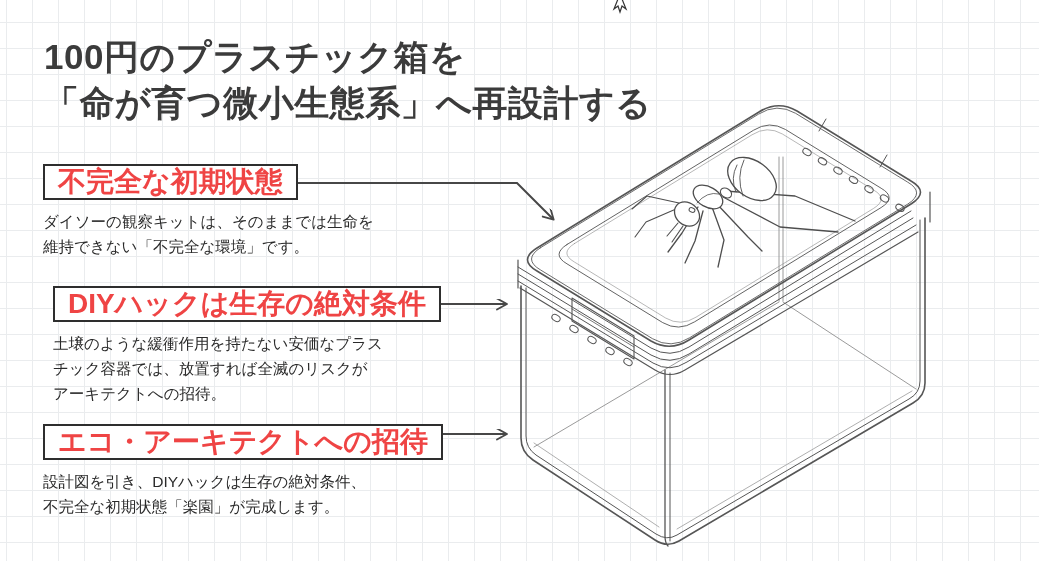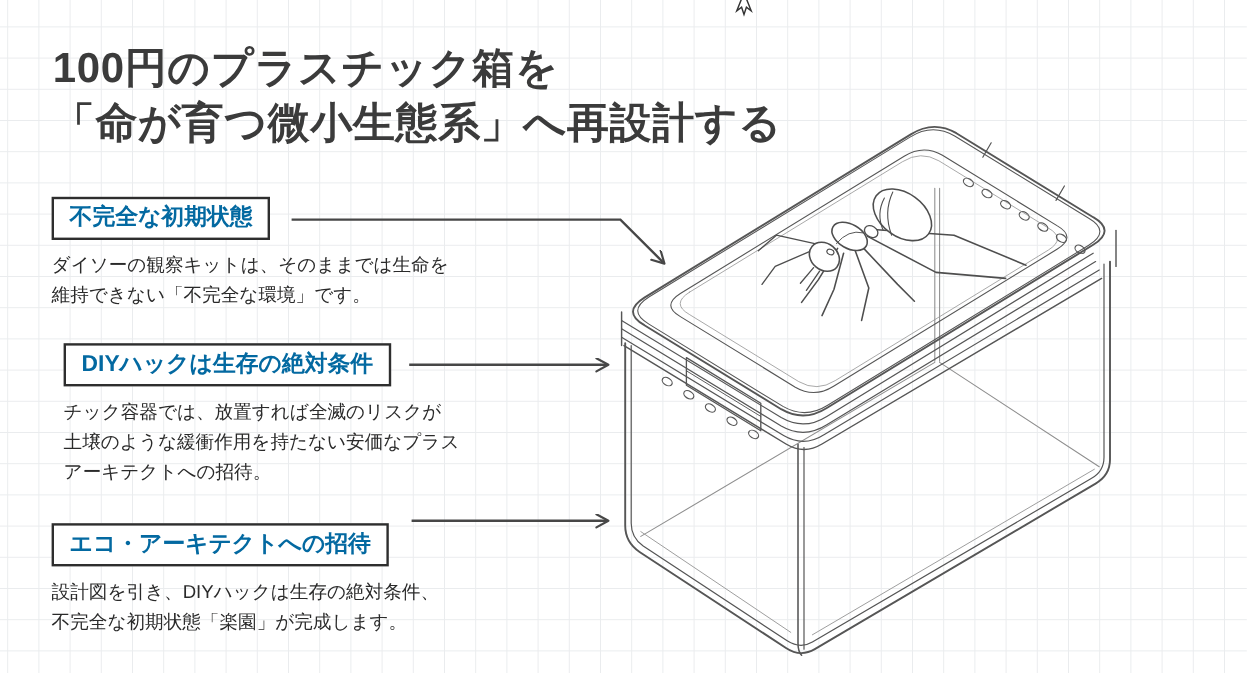--- a/index.html
+++ b/index.html
@@ -12,21 +12,21 @@
     font-family:"Liberation Sans", sans-serif;
   }
   .title{
     position:absolute;left:44px;top:34px;
     font-size:35px;line-height:46px;font-weight:800;color:#3b3b3b;letter-spacing:.5px;
     white-space:nowrap;
   }
   .callout{position:absolute;left:43px;}
   .callout-label{
     display:inline-block;background:#ffffff;border:2px solid #2e2e2e;
-    padding:3px 13px;font-size:19px;line-height:26px;font-weight:800;color:#0369a1;
+    padding:3px 13px;font-size:28px;line-height:26px;font-weight:800;color:#ef4444;
     white-space:nowrap;position:relative;z-index:2;
   }
   .callout-text{margin-top:9px;font-size:15.5px;line-height:25px;font-weight:400;color:#2a2a2a;}
   .callout-text div{white-space:nowrap;}
   svg.overlay{position:absolute;left:0;top:0;pointer-events:none;}
 </style>
 </head>
 <body>
 
 <div class="stage">
@@ -40,27 +40,27 @@
     <div class="callout-label">不完全な初期状態</div>
     <div class="callout-text">
       <div>ダイソーの観察キットは、そのままでは生命を</div>
       <div>維持できない「不完全な環境」です。</div>
     </div>
   </div>
 
   <div class="callout" style="top:286px;margin-left:10px;">
     <div class="callout-label">DIYハックは生存の絶対条件</div>
     <div class="callout-text">
+      <div>土壌のような緩衝作用を持たない安価なプラス</div>
       <div>チック容器では、放置すれば全滅のリスクが</div>
-      <div>土壌のような緩衝作用を持たない安価なプラス</div>
       <div>アーキテクトへの招待。</div>
     </div>
   </div>
 
-  <div class="callout" style="top:436px;">
+  <div class="callout" style="top:424px;">
     <div class="callout-label">エコ・アーキテクトへの招待</div>
     <div class="callout-text">
       <div>設計図を引き、DIYハックは生存の絶対条件、</div>
       <div>不完全な初期状態「楽園」が完成します。</div>
     </div>
   </div>
 
   <svg class="overlay" width="1039" height="561" viewBox="0 0 1039 561">
     <defs>
       <marker id="ah" markerWidth="16" markerHeight="16" refX="10" refY="5.5" orient="auto" markerUnits="userSpaceOnUse">

